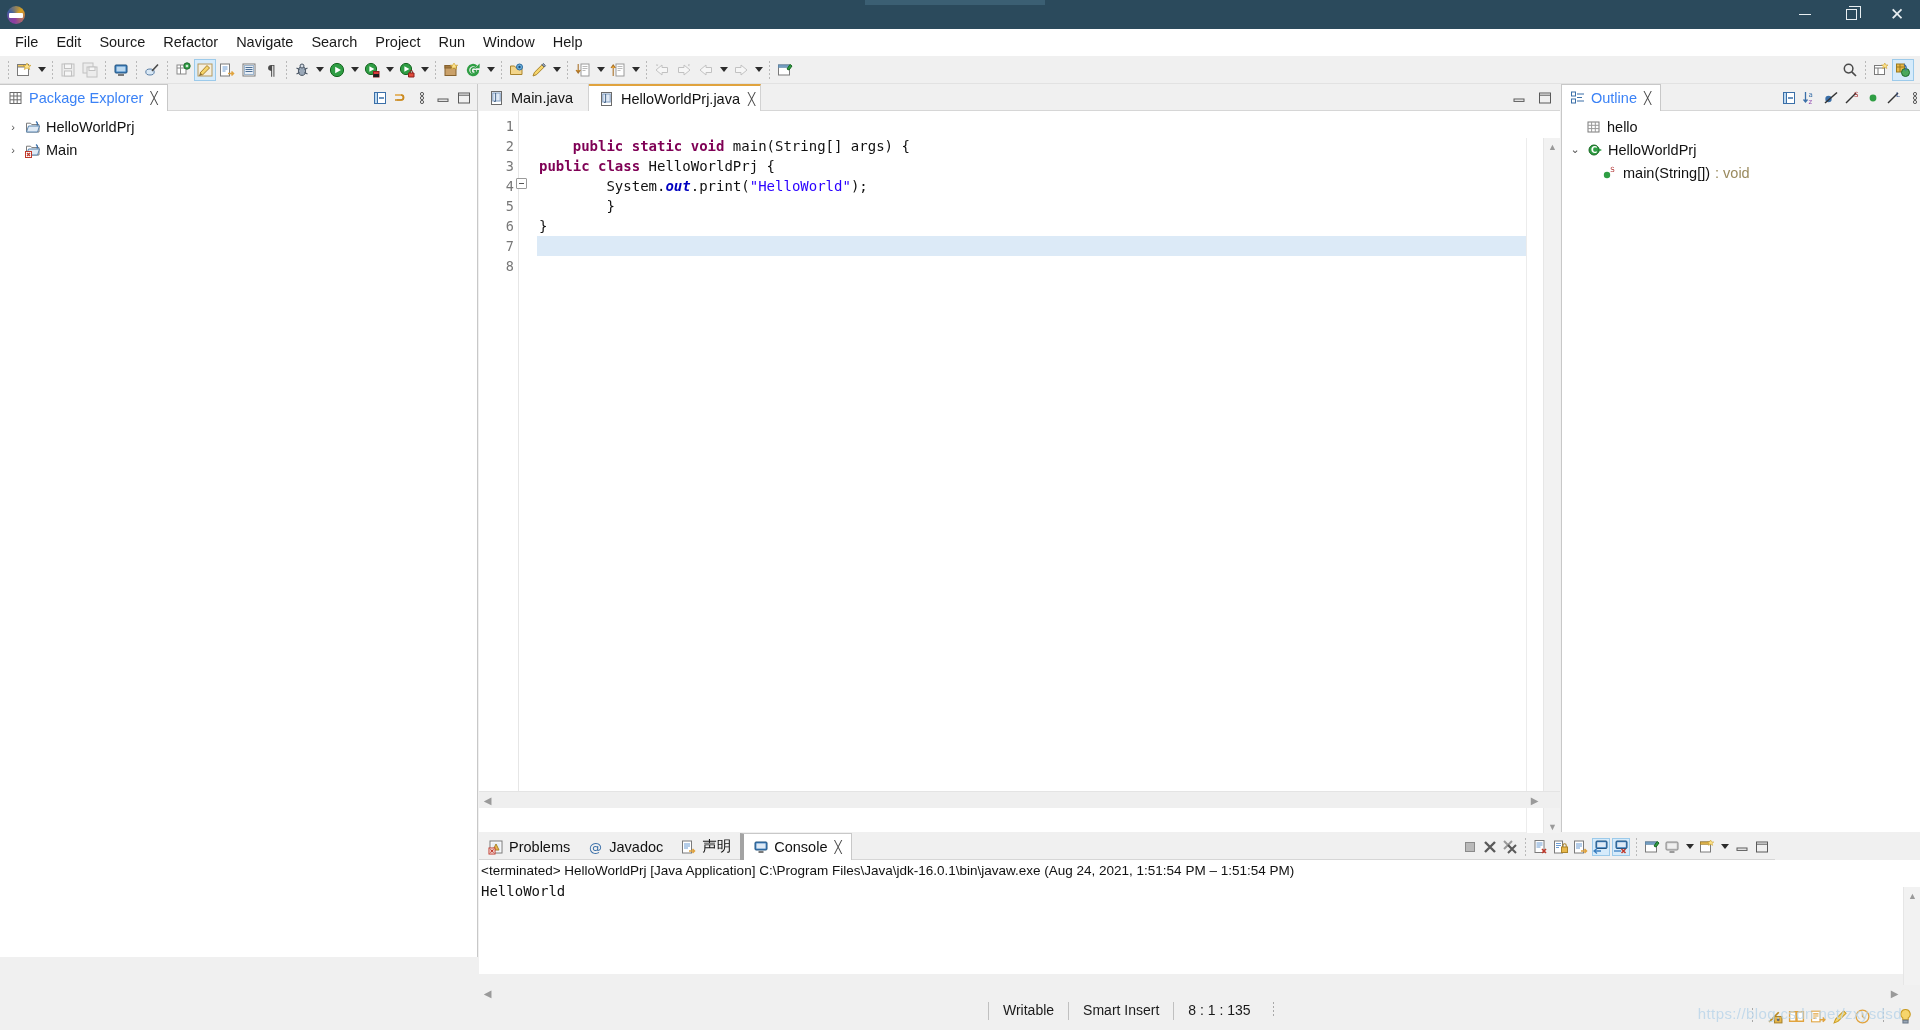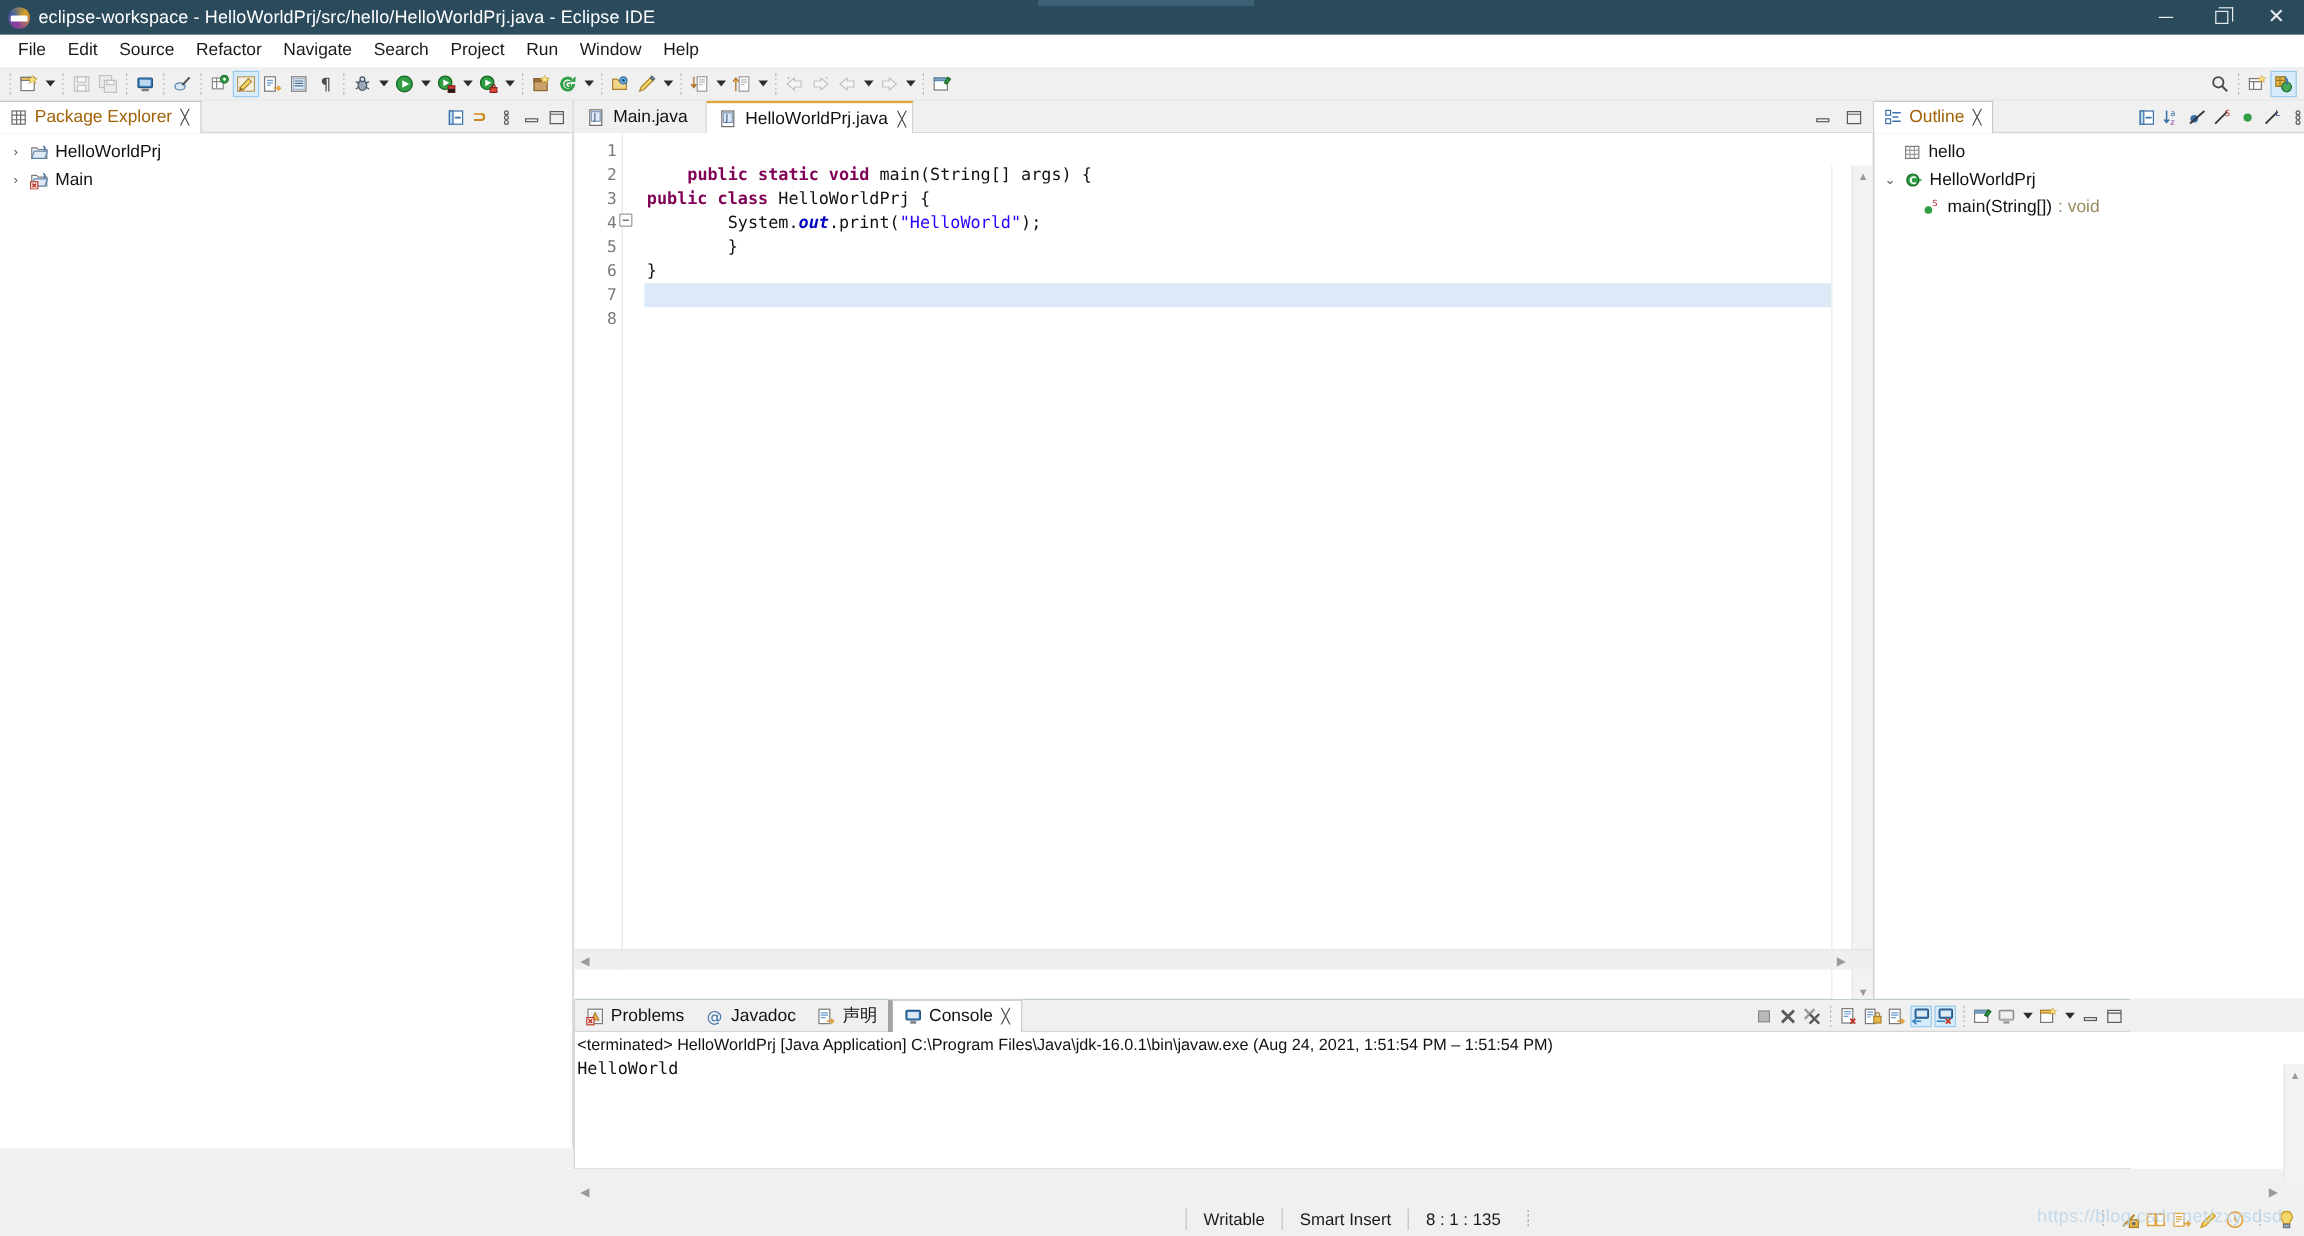--- a/index.html
+++ b/index.html
@@ -81,21 +81,21 @@
   }
   .viewtabbar {
     height:27px; background:#f0f0f0; position:relative;
     border-bottom:1px solid #d6d6d6;
   }
   .viewtab {
     position:absolute; left:0; top:0; height:27px; background:#ffffff;
     display:flex; align-items:center; padding:0 9px 0 8px; gap:5px;
     border-top:1px solid #c8c8c8; border-right:1px solid #c8c8c8;
   }
-  .viewtab .label { font-size:14.5px; color:#a16207; white-space:nowrap; }
+  .viewtab .label { font-size:14.5px; color:#3b82f6; white-space:nowrap; }
   .close-x { font-size:12px; color:#4a4a4a; font-family:"DejaVu Sans", sans-serif; margin-left:2px; }
   .view-tools { position:absolute; right:4px; top:0; height:27px; display:flex; align-items:center; gap:3px; }
   .vtool { width:18px; height:18px; display:flex; align-items:center; justify-content:center; }
   .tree { padding-top:4px; }
   .trow { height:23px; display:flex; align-items:center; gap:5px; padding-left:6px; font-size:14.5px; color:#111; }
   .twist { width:14px; height:14px; display:flex; align-items:center; justify-content:center; color:#555; font-size:11px; }
 
   
   .editor {
     position:absolute; left:479px; top:0; width:1081px; height:748px; background:#ffffff;
@@ -166,42 +166,41 @@
   .cons-line1 { font-size:13.5px; color:#111; white-space:nowrap; font-family:"Liberation Sans", sans-serif; }
   .cons-line2 { font-size:14px; color:#111; font-family:"DejaVu Sans Mono", monospace; padding-top:5px; }
   .cons-vscroll { position:absolute; right:0; top:27px; width:17px; height:114px; background:#f2f2f2; border-left:1px solid #e6e6e6; }
 
   
   .pkg-hscroll { position:absolute; left:0; bottom:0; width:478px; height:17px; background:#f0f0f0; }
 
   
   .statusbar {
     position:absolute; left:0; top:1002px; width:1920px; height:28px;
-    background:#f0f0f0; display:flex; align-items:center; font-size:14px; color:#1a1a1a;
+    background:#f0f0f0; display:flex; font-size:14px; color:#1a1a1a;
   }
   .st-sep { width:1px; height:18px; background:#c0c0c0; }
   .st-cell { padding:0 14px; white-space:nowrap; }
   .st-dots { width:1px; height:16px; margin:0 8px;
     background: repeating-linear-gradient(to bottom, #a8a8a8 0 2px, transparent 2px 4px); }
   .status-right { position:absolute; right:6px; top:0; height:28px; display:flex; align-items:center; gap:4px; }
   .watermark {
     position:absolute; right:18px; top:1005px; font-size:15px; color:#bcd6ea;
     letter-spacing:.4px; pointer-events:none; opacity:.85; font-family:"Liberation Sans", sans-serif;
   }
   .sicon { width:17px; height:17px; display:block; }
 </style>
 </head>
 <body>
 
 <div id="app">
 
   <div class="titlebar">
     <div class="tb-tab-ghost"></div>
     <span class="tb-icon"></span>
-    <span class="tb-title">eclipse-workspace - HelloWorldPrj/src/hello/HelloWorldPrj.java - Eclipse IDE</span>
     <div class="win-ctrls">
       <div class="win-btn">
           <span class="glyph-min"></span>
         </div>
       <div class="win-btn">
           <span class="glyph-max"></span>
         </div>
       <div class="win-btn close">
           <span class="glyph-close">✕</span>
         </div>

